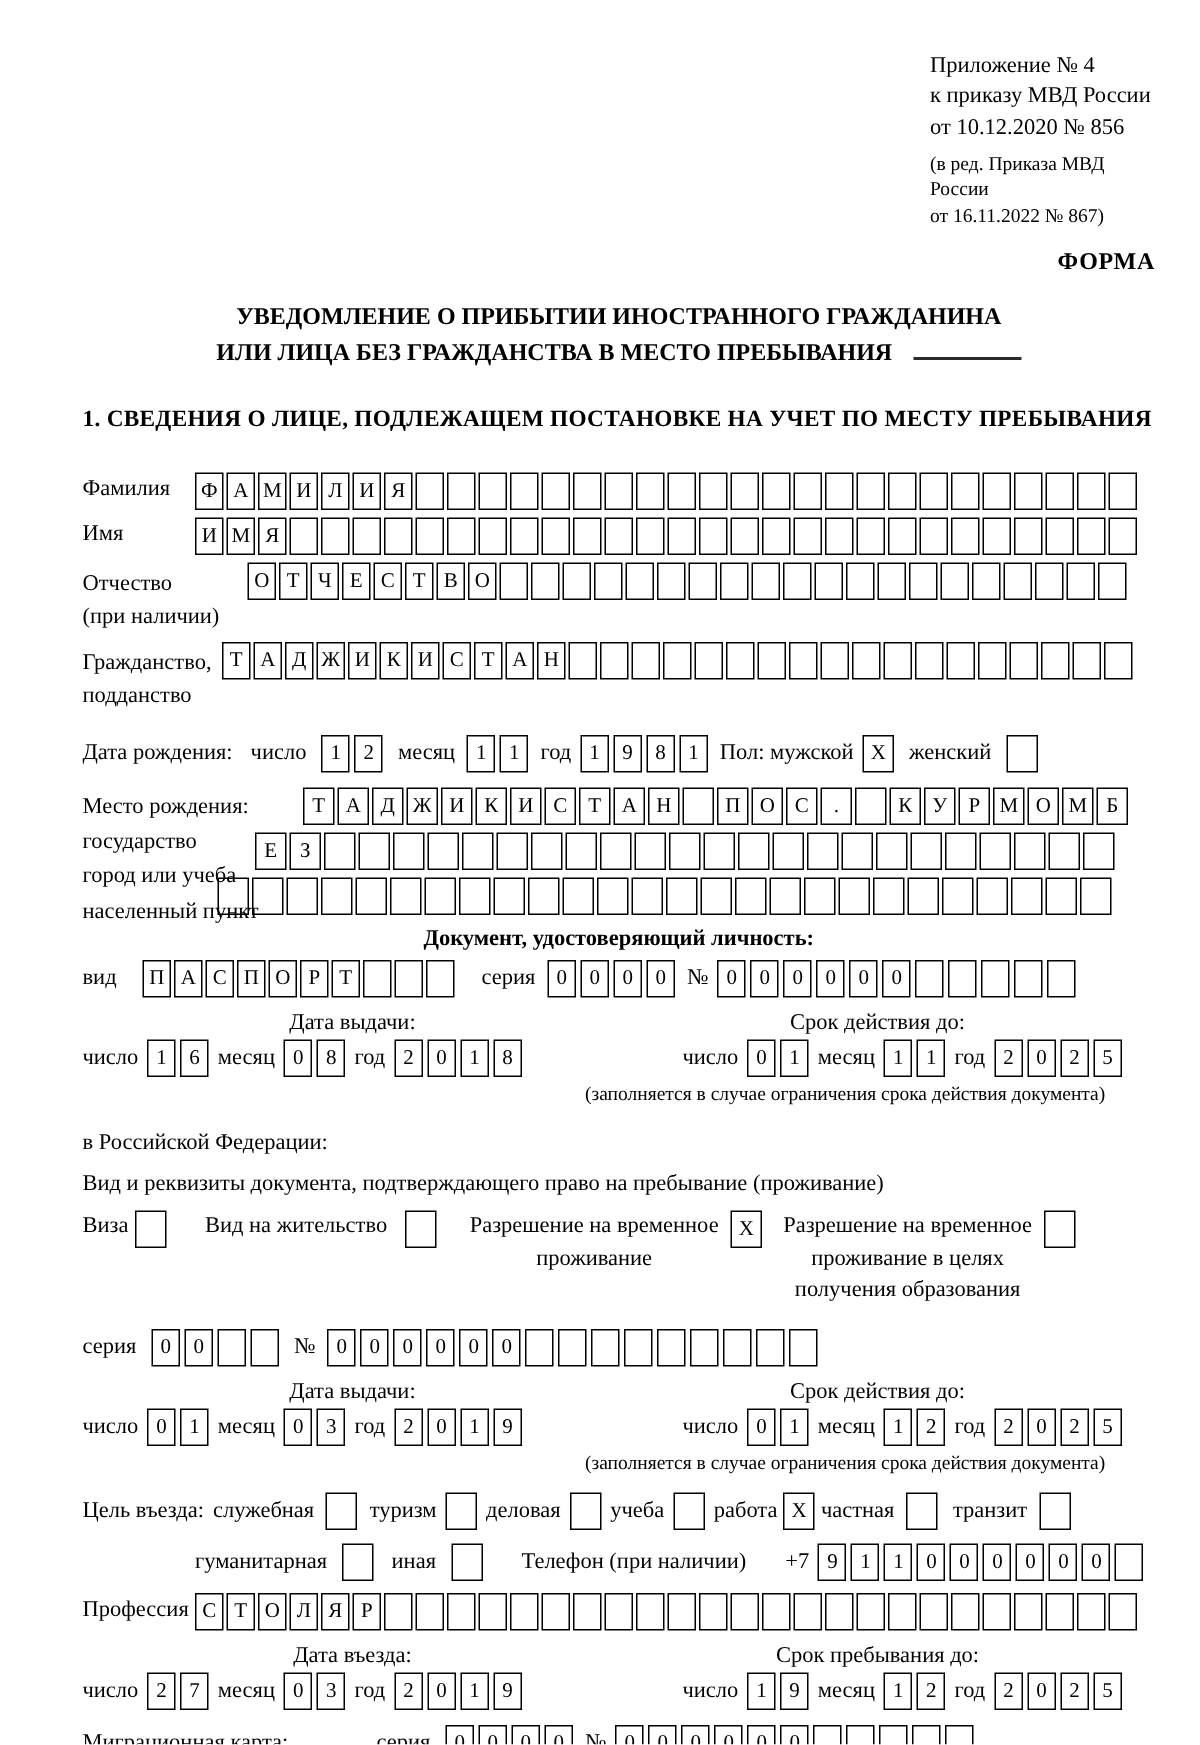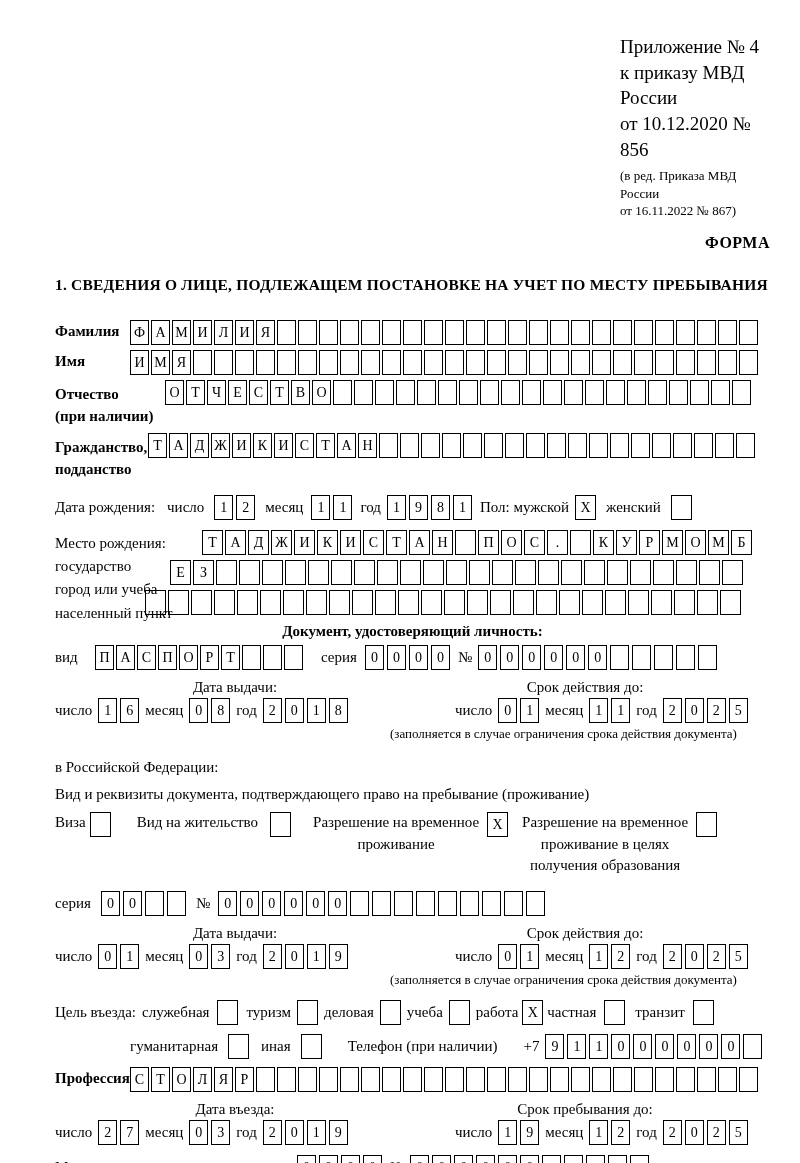--- a/index.html
+++ b/index.html
@@ -3,29 +3,29 @@
 <meta charset="utf-8">
 <style>
   html,body { margin:0; padding:0; background:#ffffff; }
   .page {
     width:800px; height:1163px; box-sizing:border-box;
     background:#ffffff; color:#000;
     font-family:"Liberation Serif","DejaVu Serif",serif;
     font-size:15px; padding:34px 30px 0 55px; overflow:hidden;
   }
   
-  .appendix { margin-left:565px; font-size:19px; line-height:1.35; }
+  .appendix { margin-left:565px; font-size:15px; line-height:1.35; }
   .amendment { margin-left:565px; font-size:13px; line-height:1.35; margin-top:5px; }
   .forma { text-align:right; font-weight:bold; font-size:16px; margin-top:14px; letter-spacing:.5px; }
   .title { text-align:center; font-weight:bold; font-size:16px; margin-top:16px; line-height:1.45; }
   .blank-line { display:inline-block; width:72px; border-bottom:2.5px solid #2b2b2b; margin-left:14px; vertical-align:baseline; }
   .section-title { font-weight:bold; font-size:15.5px; margin-top:24px; letter-spacing:.2px; }
   
   .row { display:flex; align-items:flex-start; }
-  .lbl { flex:none; padding-top:3px;font-weight:bold; }
+  .lbl { flex:none; padding-top:3px; }
   .lw75 { width:75px; } .lw110 { width:110px; } .lw93 { width:93px; } .lw40 { width:40px; }
   .lbl2 { line-height:1.5; }
   .c { display:flex; gap:2px; flex:none; }
   .cell {
     flex:none; width:17px; height:23px; box-sizing:content-box;
     border:1.5px solid #000; text-align:center;
     font-size:14px; line-height:23px; background:#fff;
   }
   .w24 .cell { width:19px; }
   .dc { gap:3px; }
@@ -70,20 +70,24 @@
     <div>Приложение № 4</div>
     <div>к приказу МВД России</div>
     <div>от 10.12.2020 № 856</div>
   </div>
   <div class="amendment">
     <div>(в ред. Приказа МВД России</div>
     <div>от 16.11.2022 № 867)</div>
   </div>
   <div class="forma">ФОРМА</div>
 
+  <div class="title">
+    <div>УВЕДОМЛЕНИЕ О ПРИБЫТИИ ИНОСТРАННОГО ГРАЖДАНИНА</div>
+    <div><span>ИЛИ ЛИЦА БЕЗ ГРАЖДАНСТВА В МЕСТО ПРЕБЫВАНИЯ</span><span class="blank-line"></span></div>
+  </div>
 
   <div class="section-title">1. СВЕДЕНИЯ О ЛИЦЕ, ПОДЛЕЖАЩЕМ ПОСТАНОВКЕ НА УЧЕТ ПО МЕСТУ ПРЕБЫВАНИЯ</div>
 
   <div class="row" style="margin-top:26px">
     <span class="lbl lw75">Фамилия</span>
     <span class="c">
         <span class="cell">Ф</span>
         <span class="cell">А</span>
         <span class="cell">М</span>
         <span class="cell">И</span>

